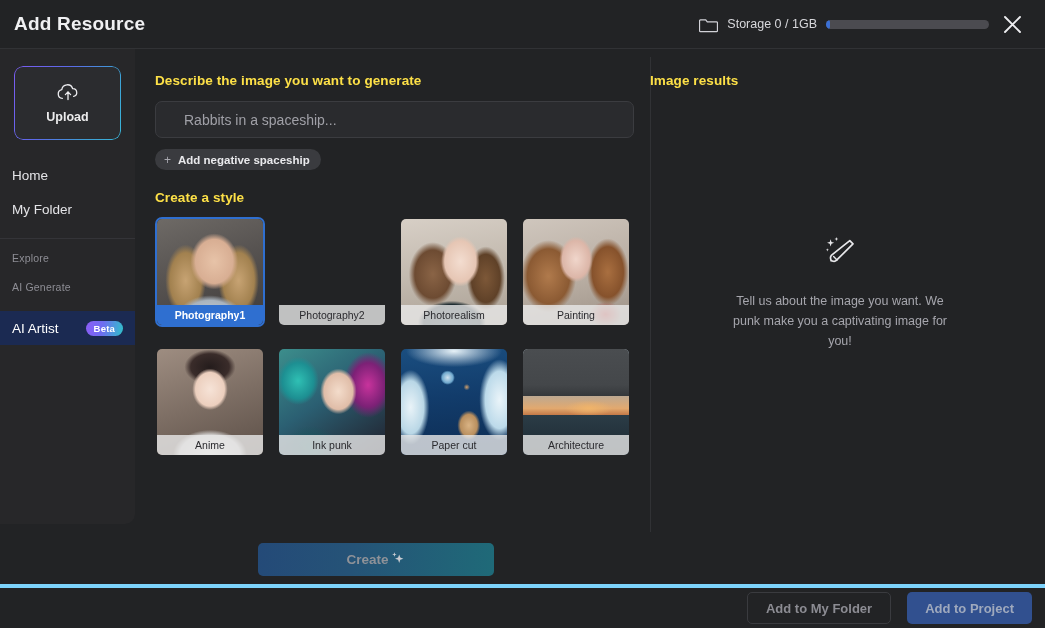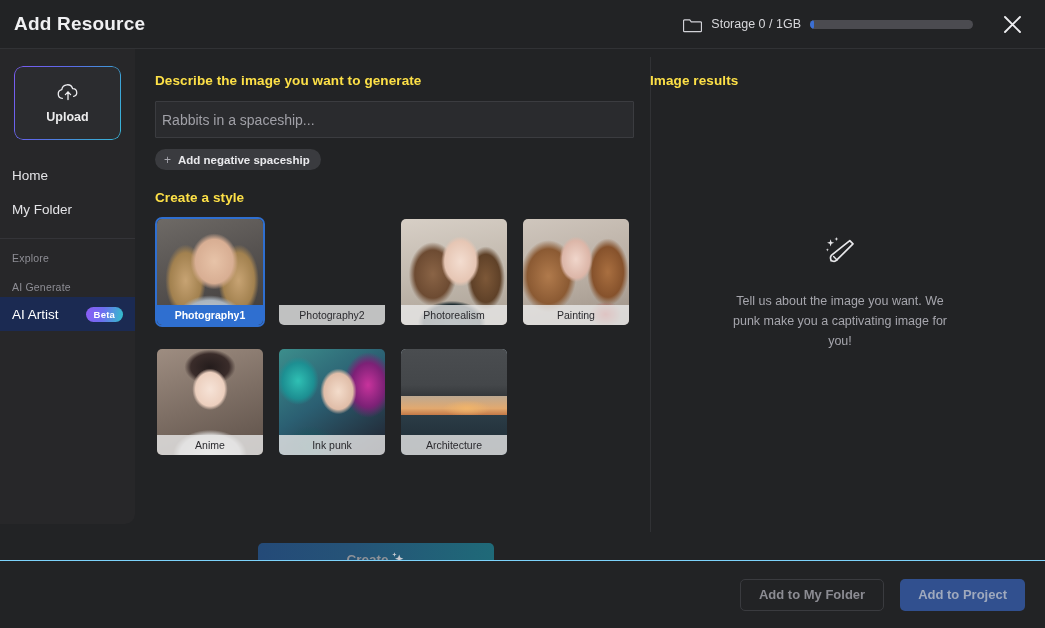--- a/index.html
+++ b/index.html
@@ -24,21 +24,21 @@
     display: flex; align-items: center;
     padding: 0 18px 0 14px;
     background: #222325;
     border-bottom: 1px solid #313235;
   }
   .header-title {
     font-size: 19px; font-weight: bold; color: #f0f0f2;
     letter-spacing: .2px;
   }
   .header-right {
-    margin-left: auto; display: flex; align-items: center; gap: 16px;
+    margin-left: auto; display: flex; align-items: center; gap: 0;
   }
   .storage-group { display: flex; align-items: center; gap: 9px; }
   .folder-icon { width: 19px; height: 17px; display: block; }
   .storage-text { font-size: 12.5px; color: #d8d8dc; white-space: nowrap; }
   .storage-bar {
     width: 163px; height: 9px; border-radius: 5px;
     background: #4b4b50; position: relative; overflow: hidden;
   }
   .storage-fill {
     position: absolute; left: 0; top: 0; bottom: 0;
@@ -90,20 +90,21 @@
   }
   .nav-item.first { margin-top: 18px; }
   .nav-sep { height: 1px; background: #343438; margin: 12px 0 0 0; }
   .nav-group-label {
     font-size: 10.5px; color: #8e8e95;
     padding: 13px 12px 4px 12px; letter-spacing: .2px;
   }
   .nav-item.active {
     background: #1b2a52; color: #ffffff;
     justify-content: space-between;
+    margin-top: 14px;
   }
   .beta-badge {
     font-size: 9.5px; font-weight: bold; color: #fff;
     padding: 2px 8px; border-radius: 9px;
     background: linear-gradient(100deg,#8b5cf6 0%,#6d6ef0 45%,#2fc1c9 100%);
     letter-spacing: .2px;
   }
 
   
   .main {
@@ -120,27 +121,27 @@
     position: absolute; left: 515px; top: 8px;
     width: 1px; height: 475px; background: #313235;
   }
   .section-title {
     font-size: 13.5px; font-weight: bold; color: #fde047;
     letter-spacing: .1px;
   }
   .prompt-input {
     margin-top: 13px;
     width: 479px; height: 37px;
-    border-radius: 1px;
+    border-radius: 7px;
     border: 1px solid #3b3c40;
     background: #2a2b2e;
     color: #e6e6ea;
     font-size: 14px;
     font-family: "Liberation Sans", sans-serif;
-    padding: 0 6px;
+    padding: 0 28px;
     outline: none;
   }
   .prompt-input::placeholder { color: #a0a0a7; }
   .neg-chip {
     margin-top: 11px;
     display: inline-flex; align-items: center; gap: 7px;
     height: 21px; padding: 0 11px 0 9px;
     border-radius: 11px;
     background: #3a3b3f;
     cursor: pointer;
@@ -199,24 +200,24 @@
   .wand-icon { width: 36px; height: 36px; display: block; }
   .empty-text {
     margin-top: 22px;
     width: 215px; text-align: center;
     font-size: 12.5px; color: #a6a6ad; line-height: 1.58;
   }
 
   
   .footer {
     position: absolute; left: 0; right: 0; bottom: 0;
-    height: 68px;
-    border-top: 1px solid #7dd3fc;
+    height: 44px;
+    border-top: 4px solid #7dd3fc;
     display: flex; align-items: center; justify-content: flex-end;
-    gap: 16px; padding-right: 20px;
+    gap: 16px; padding-right: 13px;
     background: #222325;
   }
   .btn-ghost {
     height: 32px; padding: 0 18px; border-radius: 5px;
     background: transparent; border: 1px solid #3a3b3f;
     color: #8c8c93; font-size: 13px; font-weight: bold;
     cursor: pointer; font-family: "Liberation Sans", sans-serif;
   }
   .btn-primary {
     height: 32px; padding: 0 18px; border-radius: 5px;
@@ -371,20 +372,24 @@
           </div>
           <div class="style-card">
             <div class="thumb t-anime"></div>
             <div class="style-label">Anime</div>
           </div>
           <div class="style-card">
             <div class="thumb t-inkpunk"></div>
             <div class="style-label">Ink punk</div>
           </div>
           <div class="style-card">
+            <div class="thumb t-papercut"></div>
+            <div class="style-label">Paper cut</div>
+          </div>
+          <div class="style-card">
             <div class="thumb t-architecture"></div>
             <div class="style-label">Architecture</div>
           </div>
         </div>
 
         <div class="create-row">
           <button class="create-btn">
             <span class="create-label">Create</span>
             <span>
               <svg width="17" height="17" viewBox="0 0 17 17">

